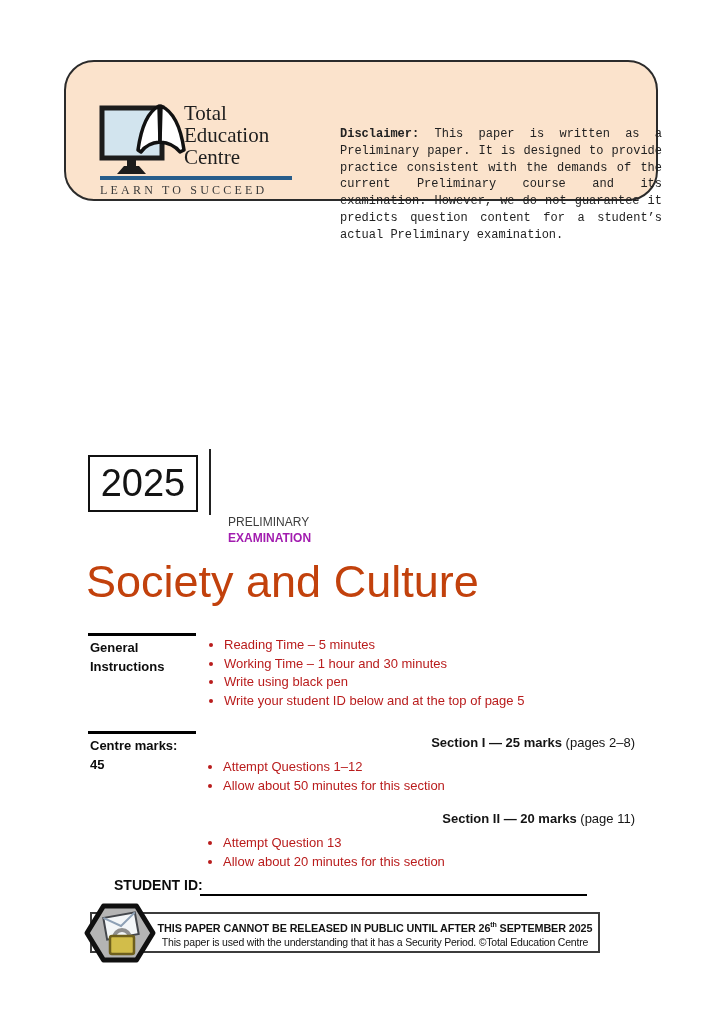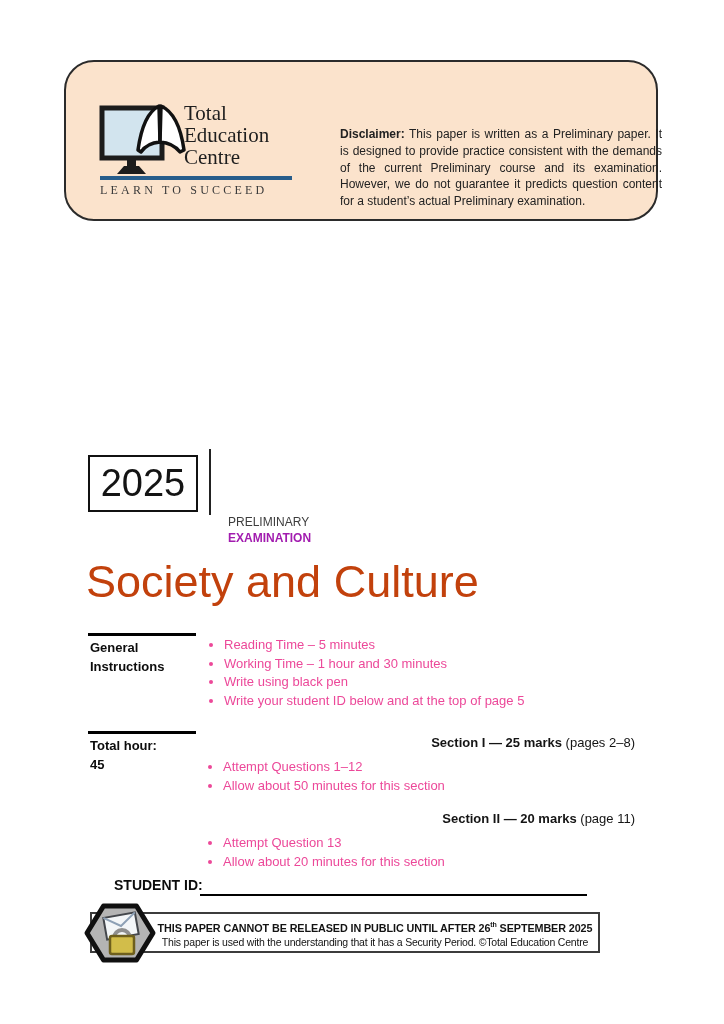--- a/index.html
+++ b/index.html
@@ -1,53 +1,53 @@
 <!DOCTYPE html>
 <html><head>
 <meta charset="utf-8">
 <style>
   html,body{margin:0;padding:0;background:#e8e8e8;}
   .page{position:relative;width:724px;height:1024px;background:#ffffff;
         font-family:"Liberation Sans",sans-serif;color:#111;overflow:hidden;margin:0 auto;}
 
   
-  .header-box{position:absolute;left:64px;top:60px;width:594px;height:161px;
+  .header-box{position:absolute;left:64px;top:60px;width:594px;height:141px;
               background:#fbe3cc;border:2px solid #2b2b2b;border-radius:30px;box-sizing:border-box;}
   .logo-icon{position:absolute;left:32px;top:36px;width:94px;height:84px;}
   .logo-text{position:absolute;left:118px;top:40px;font-family:"Liberation Serif",serif;
              font-size:21px;line-height:22px;color:#1e1e1e;}
   .logo-rule{position:absolute;left:34px;top:114px;width:192px;height:4px;}
   .logo-tagline{position:absolute;left:34px;top:121px;width:192px;
                 font-family:"Liberation Serif",serif;font-size:12px;letter-spacing:3.2px;
                 color:#3a3a3a;white-space:nowrap;}
   .hdr-title{position:absolute;left:274px;top:26px;font-size:28px;color:#141414;white-space:nowrap;}
   .hdr-title .yr{font-weight:bold;}
   .hdr-disclaimer{position:absolute;left:274px;top:64px;width:322px;
-                  font-size:12px;line-height:16.8px;text-align:justify;color:#222;}
+                  font-size:12px;line-height:16.8px;text-align:justify;color:#222;font-family:Liberation Mono, monospace;}
   .hdr-disclaimer .dl{font-weight:bold;}
 
   
   .year-box{position:absolute;left:88px;top:455px;width:110px;height:57px;border:2px solid #111;
             box-sizing:border-box;display:flex;align-items:center;justify-content:center;
             font-size:38px;color:#141414;}
   .banner-divider{position:absolute;left:209px;top:449px;width:2px;height:66px;background:#222;}
   .banner-text{position:absolute;left:228px;top:466px;font-size:12px;line-height:16px;}
   .banner-text .l1{color:#3d3d3d;margin-top:48px;}
   .banner-text .l2{color:#a21caf;font-weight:bold;}
 
   
   .subject-title{position:absolute;left:86px;top:556px;font-size:45px;color:#c2410c;
                  letter-spacing:0;white-space:nowrap;}
 
   
   .rule{position:absolute;height:2.5px;background:#000;width:108px;left:88px;}
   .rule.gi{top:633px;} .rule.tm{top:731px;}
   .side-label{position:absolute;left:90px;font-size:13px;font-weight:bold;line-height:19px;color:#0c0c0c;}
   .side-label.gi{top:638px;} .side-label.tm{top:736px;}
-  .bullets{margin:0;padding:0 0 0 18px;font-size:13px;line-height:18.7px;color:#ec4899;}
+  .bullets{margin:0;padding:0 0 0 18px;font-size:13px;line-height:18.7px;color:#b91c1c;}
   .bullets li{margin:0;}
   .gi-list{position:absolute;left:206px;top:636px;width:420px;}
   .marks-col{position:absolute;left:205px;top:733px;width:430px;}
   .sec-head{font-size:13px;line-height:19px;color:#141414;text-align:right;}
   .sec-head .b{font-weight:bold;}
   .marks-col .bullets{margin-top:6px;}
   .sec2{margin-top:14px;}
 
   
   .student-id-label{position:absolute;left:114px;top:877px;font-size:14px;font-weight:bold;color:#0c0c0c;}
@@ -109,21 +109,21 @@
   </div>
   <ul class="bullets gi-list">
     <li>Reading Time – 5 minutes</li>
     <li>Working Time – 1 hour and 30 minutes</li>
     <li>Write using black pen</li>
     <li>Write your student ID below and at the top of page 5</li>
   </ul>
 
   <div class="rule tm"></div>
   <div class="side-label tm">
-    <div>Total hour:</div>
+    <div>Centre marks:</div>
     <div>45</div>
   </div>
   <div class="marks-col">
     <div class="sec-head">
       <span class="b">Section I — 25 marks</span>
       <span>(pages 2–8)</span>
     </div>
     <ul class="bullets">
       <li>Attempt Questions 1–12</li>
       <li>Allow about 50 minutes for this section</li>

